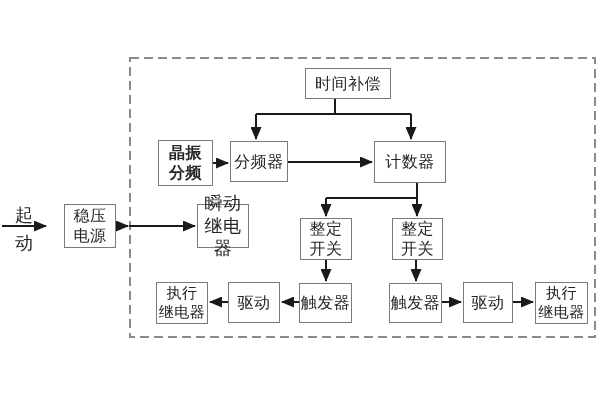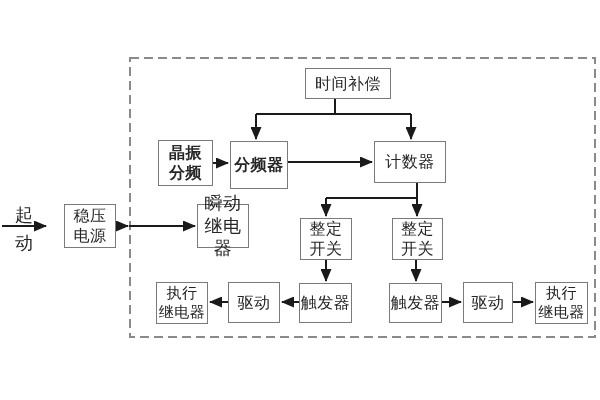--- a/index.html
+++ b/index.html
@@ -66,21 +66,21 @@
   </svg>
 
   <div class="freeLabel" style="left:8px;top:201px;width:32px;">起
 动</div>
 
   <div class="node" style="left:292px;top:68px;width:86px;height:31px;margin-left:13px;">时间补偿</div>
 
   <div class="node" style="left:158px;top:140px;width:55px;height:46px;font-weight:bold;">晶振
 分频</div>
 
-  <div class="node" style="left:230px;top:141px;width:58px;height:48px;font-weight:bold;">分频器</div>
+  <div class="node" style="left:230px;top:141px;width:58px;height:41px;">分频器</div>
 
   <div class="node" style="left:374px;top:141px;width:72px;height:42px;">计数器</div>
 
   <div class="node" style="left:48px;top:204px;width:52px;height:44px;margin-left:16px;">稳压
 电源</div>
 
   <div class="node" style="left:197px;top:204px;width:52px;height:44px;font-size:18px;">瞬动
 继电器</div>
 
   <div class="node" style="left:300px;top:218px;width:52px;height:42px;">整定

